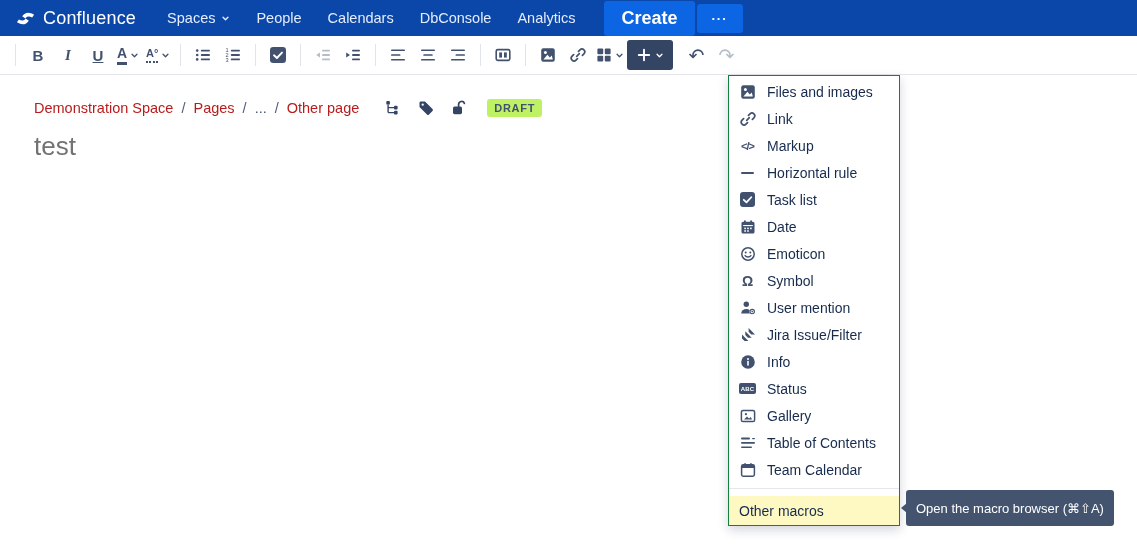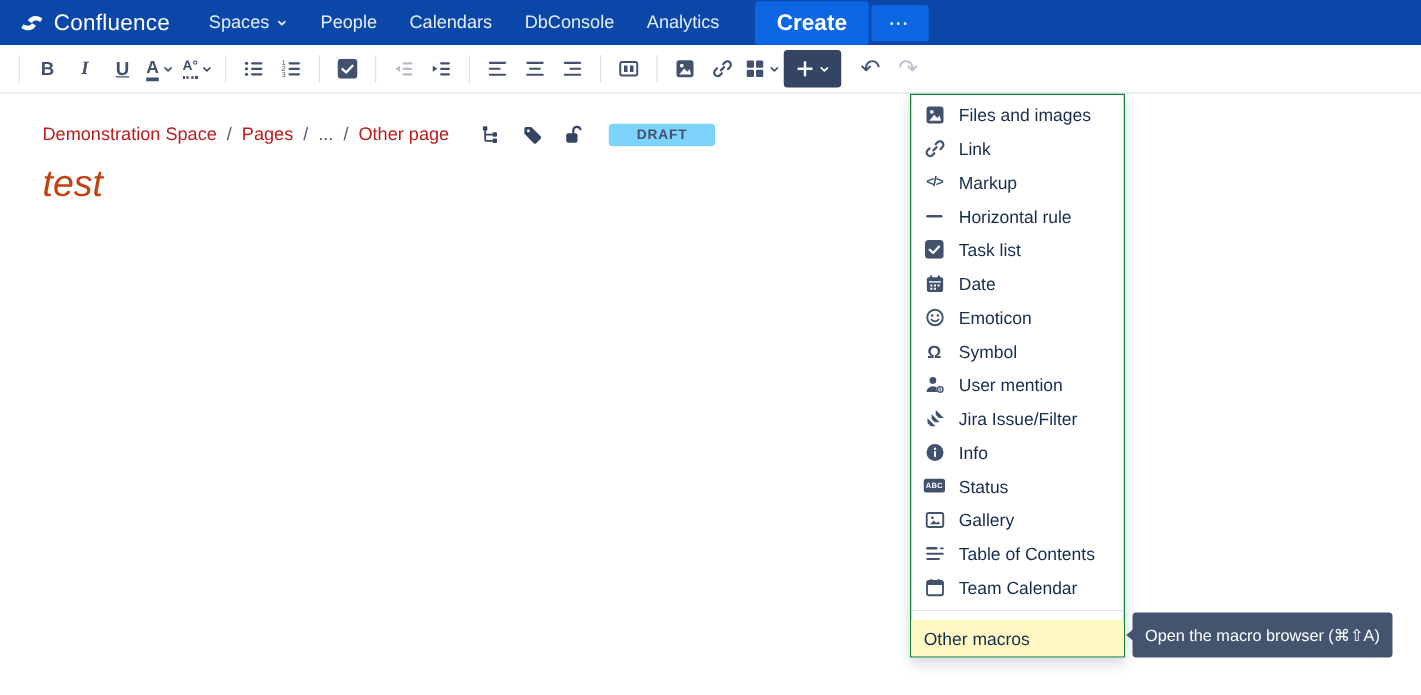--- a/index.html
+++ b/index.html
@@ -29,22 +29,22 @@
   .g-a { font-weight:700; font-size:14px; line-height:1; padding-bottom:2px; border-bottom:3px solid currentColor; }
   .g-a2 { font-weight:700; font-size:11px; line-height:1; padding-bottom:2px; border-bottom:2px dotted currentColor; }
   .g-undo { font-size:19px; line-height:1; }
 
   
   .crumbs { position:absolute; left:34px; top:99px; display:flex; align-items:center; gap:8px; font-size:14.5px; }
   .crumb { color:#b91c1c; }
   .crumb-sep { color:#505F79; }
   .crumb-ellipsis { color:#42526E; }
   .crumb-icons { display:flex; align-items:center; gap:17px; margin-left:18px; color:#344563; }
-  .draft { background:#7dd3fc; color:#42526E; font-weight:700; font-size:11px; letter-spacing:.7px; padding:3px 22px; border-radius:3px; margin-left:12px; }
-  .page-title { position:absolute; left:34px; top:131px; font-size:30px; font-weight:500; color:#c2410c;font-style:italic; }
+  .draft { background:#bef264; color:#42526E; font-weight:700; font-size:11px; letter-spacing:.7px; padding:3px 7px; border-radius:3px; margin-left:12px; }
+  .page-title { position:absolute; left:34px; top:131px; font-size:26px; font-weight:500; color:#737373; }
 
   
   .menu { position:absolute; left:728px; top:75px; width:172px; background:#fff; border:1px solid #15803d; box-shadow:0 4px 10px rgba(9,30,66,.18); z-index:5; padding-top:2px; }
   .menu-item { width:100%; height:27px; display:flex; align-items:center; gap:11px; padding:0 10px; font-size:14px; color:#172B4D; text-align:left; }
   .mi { width:17px; height:17px; color:#42526E; display:flex; align-items:center; justify-content:center; flex-shrink:0; }
   .glyph-markup { font-size:11px; font-weight:700; letter-spacing:-1px; }
   .glyph-omega { font-size:14px; font-weight:600; }
   .hr-bar { width:13px; height:2px; background:currentColor; border-radius:1px; }
   .status-chip { width:17px; height:11px; border-radius:2px; background:#42526E; color:#fff; font-size:6px; font-weight:700; display:flex; align-items:center; justify-content:center; letter-spacing:.2px; }
   .menu-div { height:1px; background:#E4E6EB; margin-top:5px; margin-bottom:7px; }

